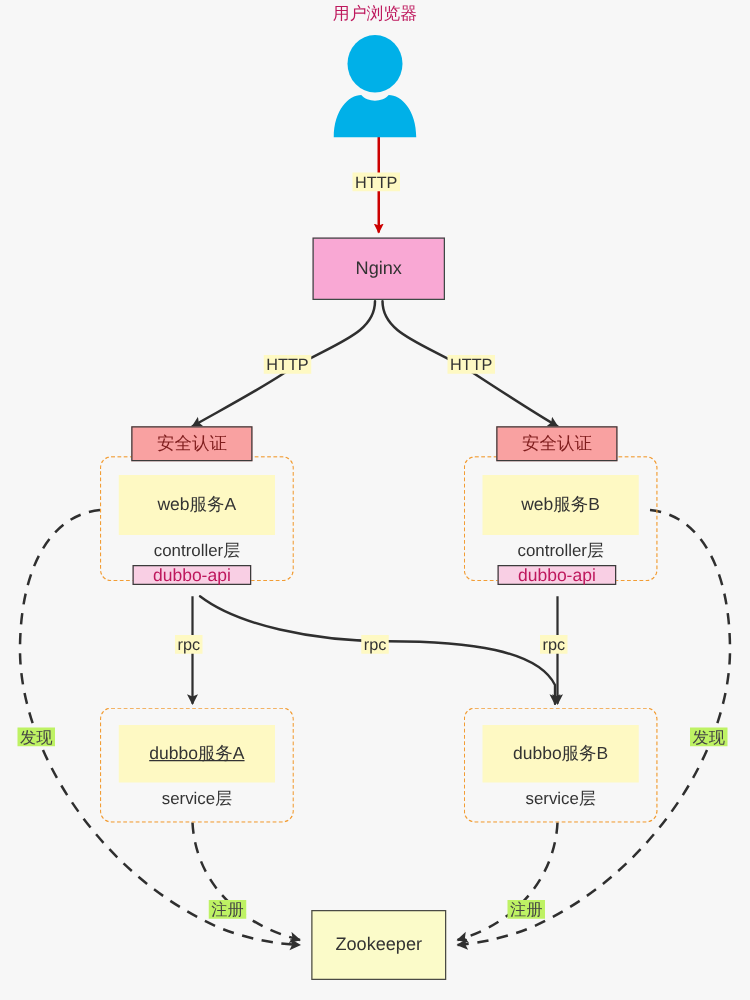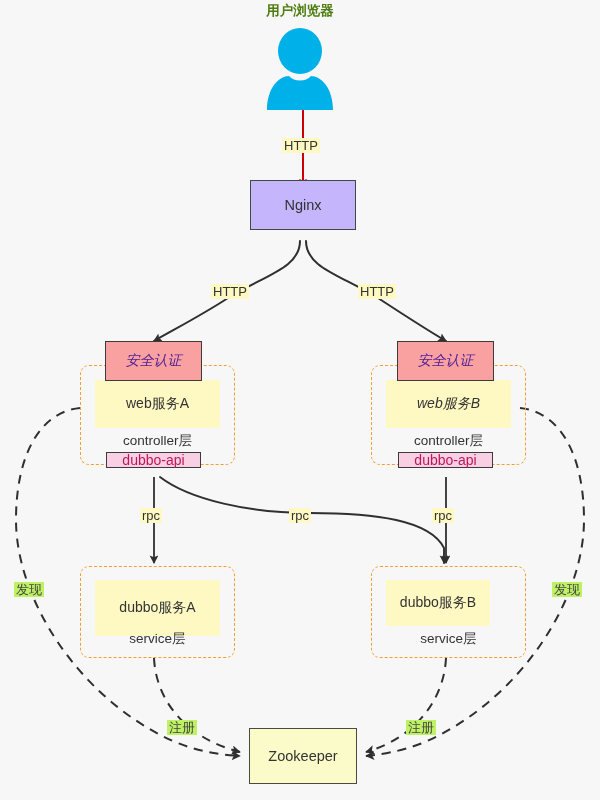--- a/index.html
+++ b/index.html
@@ -41,38 +41,37 @@
   }
 
   
   .actor-label {
     position: absolute;
     left: 236px;
     top: 2px;
     width: 128px;
     text-align: center;
     font-size: 13.5px;
-    color: #4d7c0f;
-    font-weight: bold;
+    color: #be185d;
   }
   .actor-figure {
     position: absolute;
     left: 265px;
     top: 28px;
     width: 70px;
     height: 82px;
   }
 
   
   .nginx-box {
     left: 250px;
-    top: 180px;
+    top: 190px;
     width: 106px;
     height: 50px;
-    background: #c4b5fd;
+    background: #f9a8d4;
     border: 1.6px solid #3d4a45;
     font-size: 14.5px;
   }
 
   
   .zk-box {
     left: 249px;
     top: 728px;
     width: 108px;
     height: 56px;
@@ -103,23 +102,22 @@
     border: none;
     font-size: 14px;
     color: #333333;
   }
 
   
   .auth-box {
     background: #f9a1a1;
     border: 1.8px solid #3b3b3b;
     font-size: 14px;
-    color: #4c1d95;
-    height: 40px;
-    font-style: italic;
+    color: #7f1d1d;
+    height: 28px;
   }
 
   
   .api-box {
     background: #f9cfe4;
     border: 1.8px solid #3b3b3b;
     font-size: 14px;
     color: #be185d;
     height: 16px;
   }
@@ -186,31 +184,31 @@
 
   <div class="node nginx-box">Nginx</div>
 
   <div class="group" style="left:80px; top:365px; width:155px; height:100px;"></div>
   <div class="node svc-box" style="left:95px; top:380px; width:125px; height:48px;">web服务A</div>
   <div class="group-caption" style="left:80px; top:432px; width:155px;">controller层</div>
   <div class="node auth-box" style="left:105px; top:341px; width:97px;">安全认证</div>
   <div class="node api-box" style="left:106px; top:452px; width:95px;">dubbo-api</div>
 
   <div class="group" style="left:371px; top:365px; width:155px; height:100px;"></div>
-  <div class="node svc-box" style="left:386px; top:380px; width:125px; height:48px;font-style:italic;">web服务B</div>
+  <div class="node svc-box" style="left:386px; top:380px; width:125px; height:48px;">web服务B</div>
   <div class="group-caption" style="left:371px; top:432px; width:155px;">controller层</div>
   <div class="node auth-box" style="left:397px; top:341px; width:97px;">安全认证</div>
   <div class="node api-box" style="left:398px; top:452px; width:95px;">dubbo-api</div>
 
   <div class="group" style="left:80px; top:566px; width:155px; height:92px;"></div>
-  <div class="node svc-box" style="left:95px; top:580px; width:125px; height:56px;">dubbo服务A</div>
+  <div class="node svc-box" style="left:95px; top:580px; width:125px; height:46px;text-decoration:underline;">dubbo服务A</div>
   <div class="group-caption" style="left:80px; top:630px; width:155px;">service层</div>
 
   <div class="group" style="left:371px; top:566px; width:155px; height:92px;"></div>
-  <div class="node svc-box" style="left:386px; top:580px; width:104px; height:46px;">dubbo服务B</div>
+  <div class="node svc-box" style="left:386px; top:580px; width:125px; height:46px;">dubbo服务B</div>
   <div class="group-caption" style="left:371px; top:630px; width:155px;">service层</div>
 
   <div class="node zk-box">Zookeeper</div>
 
   <div class="edge-label" style="left:282px; top:138px;">HTTP</div>
   <div class="edge-label" style="left:211px; top:284px;">HTTP</div>
   <div class="edge-label" style="left:358px; top:284px;">HTTP</div>
 
   <div class="edge-label" style="left:140px; top:508px;">rpc</div>
   <div class="edge-label" style="left:289px; top:508px;">rpc</div>

